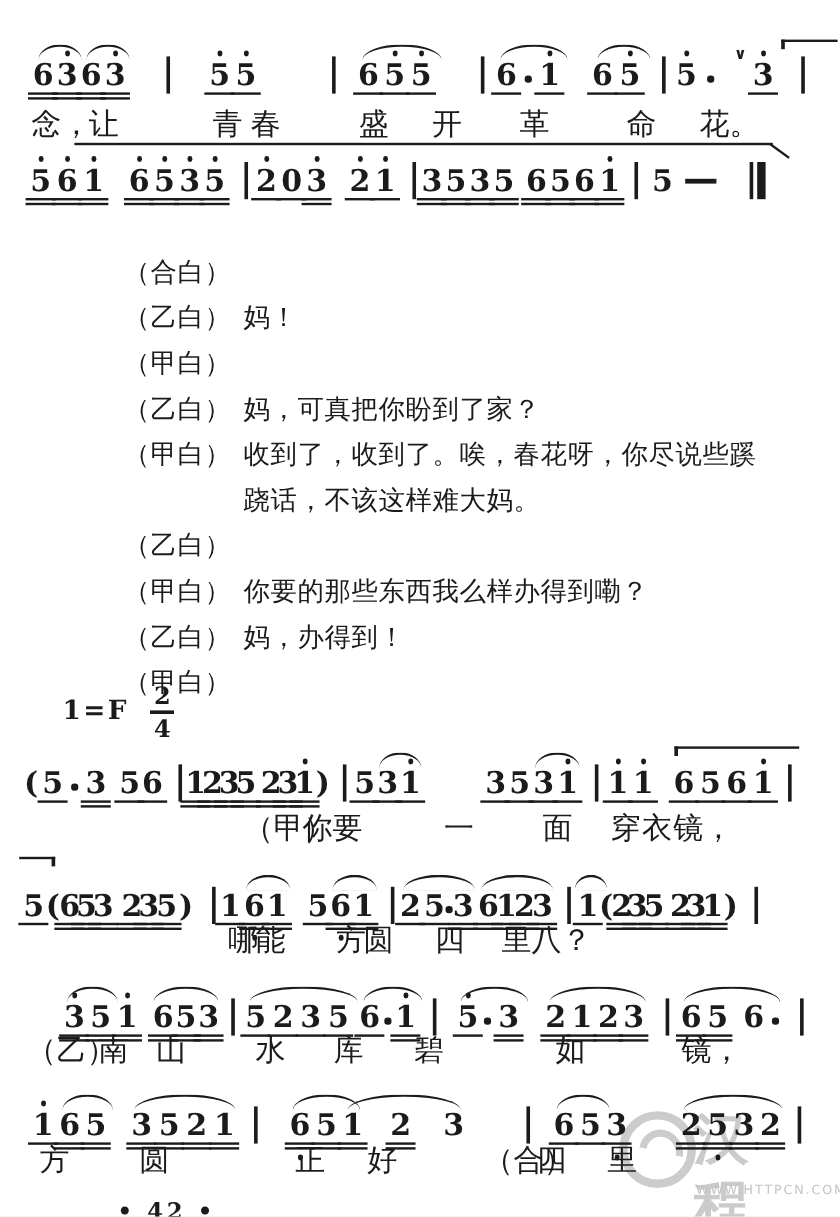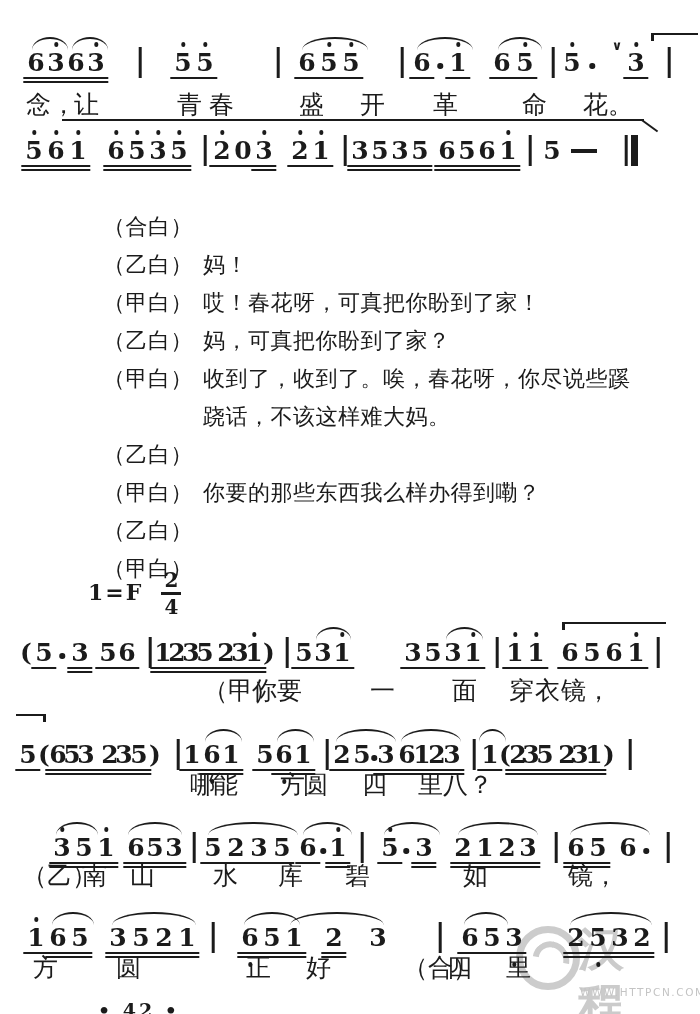--- a/index.html
+++ b/index.html
@@ -28,21 +28,21 @@
   .hook{position:absolute;width:2.6px;height:8px;background:#1b1b1b;top:-2px;}
   .hl{left:0;}.hr{right:0;}
   .lyr{position:absolute;font-size:25px;line-height:1;white-space:nowrap;}
   .tie{position:absolute;border-top:2.6px solid #1b1b1b;}
   .tiehook{position:absolute;width:20px;border-top:2.6px solid #1b1b1b;
            transform:rotate(36deg);transform-origin:left top;}
   
   .dsp,.dtx{position:absolute;font-size:22px;line-height:1.25;white-space:nowrap;letter-spacing:.5px;}
   
   .keysig{position:absolute;left:52px;top:570px;display:flex;align-items:flex-start;z-index:2;}
-  .tonic{font:700 22px "DejaVu Serif","Liberation Serif",serif;margin-top:9px;letter-spacing:2px;margin-left:36px;}
+  .tonic{font:700 22px "DejaVu Serif","Liberation Serif",serif;margin-top:9px;letter-spacing:2px;}
   .frac{display:inline-block;margin-left:18px;}
   .fn{display:block;text-align:center;font:700 20px "DejaVu Serif","Liberation Serif",serif;line-height:1;}
   .fl{display:block;height:2.6px;background:#1b1b1b;width:20px;margin:2px auto;}
   
   .wm{position:absolute;z-index:1;}
   .wm-logo{position:absolute;left:516px;top:926px;width:50px;height:50px;
            border:7px solid #cccccc;border-radius:50%;}
   .wm-swirl{position:absolute;left:10px;top:8px;width:24px;height:26px;
             border:6px solid #cccccc;border-left-color:transparent;border-bottom-color:transparent;
             border-radius:50%;transform:rotate(-35deg);}
@@ -321,30 +321,30 @@
         <div class="lyr" style="left: 506px; top: 955px;">里</div>
       </div>
       <div class="tie" style="left: 62px; top: 119px; width: 582px;"></div>
       <div class="tiehook" style="left: 642px; top: 119px;"></div>
     </div>
   <div id="dialogue">
       <div class="dsp" style="left: 103px; top: 213px;">（合白）</div>
       <div class="dsp" style="left: 103px; top: 251px;">（乙白）</div>
       <div class="dtx" style="left: 203px; top: 251px;">妈！</div>
       <div class="dsp" style="left: 103px; top: 289px;">（甲白）</div>
-      <div class="dtx" style="left: 203px; top: 289px;">哎！春花呀，可真把你盼到了家！</div>
       <div class="dsp" style="left: 103px; top: 327px;">（乙白）</div>
       <div class="dtx" style="left: 203px; top: 327px;">妈，可真把你盼到了家？</div>
       <div class="dsp" style="left: 103px; top: 365px;">（甲白）</div>
       <div class="dtx" style="left: 203px; top: 365px;">收到了，收到了。唉，春花呀，你尽说些蹊</div>
       <div class="dtx" style="left: 203px; top: 403px;">跷话，不该这样难大妈。</div>
       <div class="dsp" style="left: 103px; top: 441px;">（乙白）</div>
       <div class="dsp" style="left: 103px; top: 479px;">（甲白）</div>
       <div class="dtx" style="left: 203px; top: 479px;">你要的那些东西我么样办得到嘞？</div>
       <div class="dsp" style="left: 103px; top: 517px;">（乙白）</div>
+      <div class="dtx" style="left: 203px; top: 517px;">妈，办得到！</div>
       <div class="dsp" style="left: 103px; top: 555px;">（甲白）</div>
     </div>
 
   <div class="keysig">
     <span class="tonic">1=F</span>
     <span class="frac">
       <span class="fn">2</span>
       <span class="fl"></span>
       <span class="fn">4</span>
     </span>

